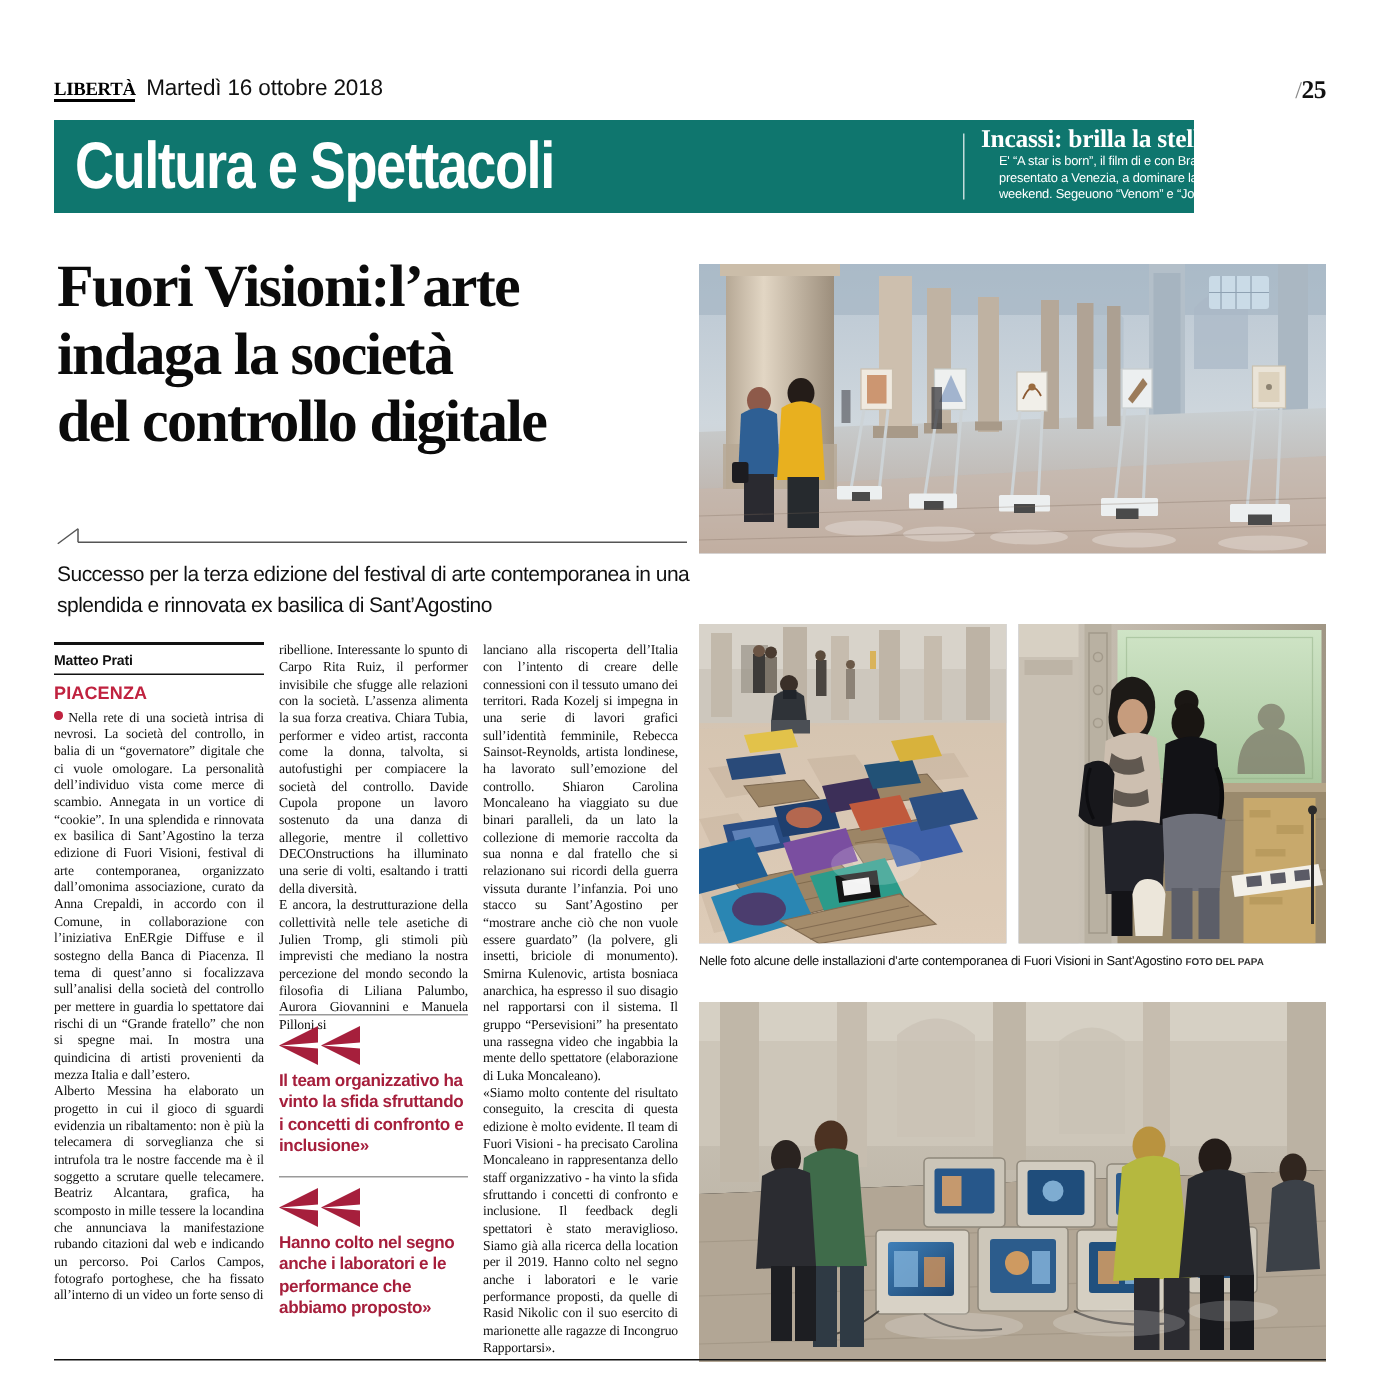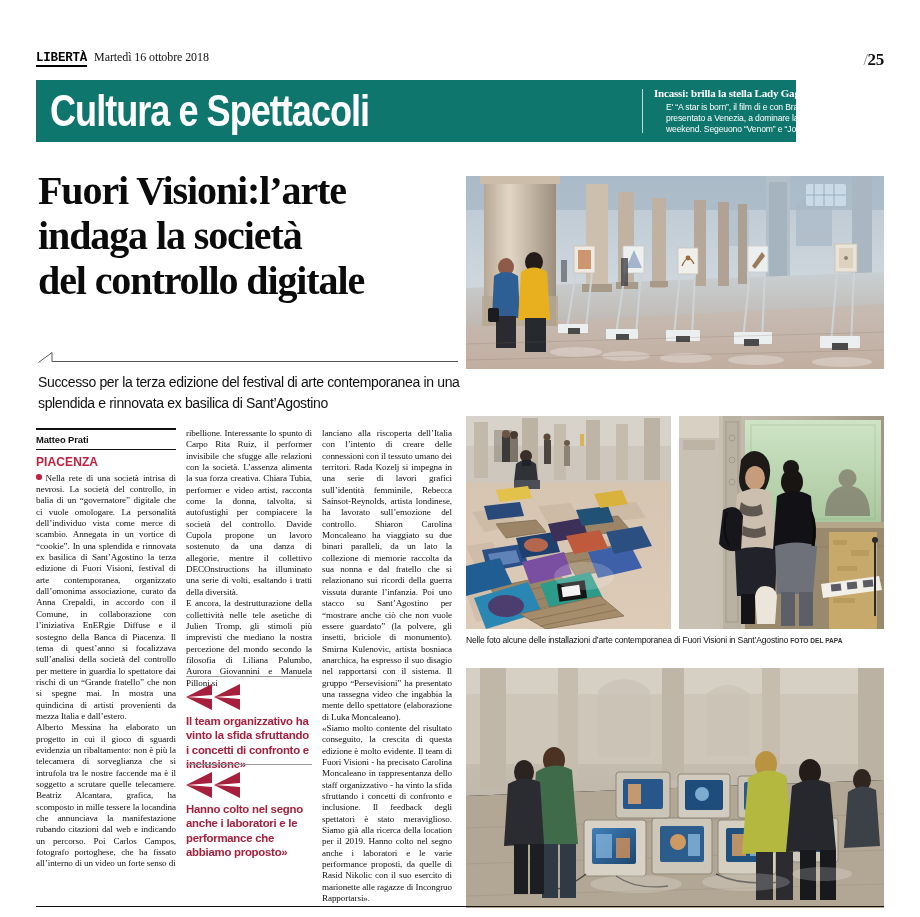--- a/index.html
+++ b/index.html
@@ -31,32 +31,32 @@
     display: flex;
     align-items: flex-start;
     justify-content: space-between;
   }
   .masthead-left {
     display: flex;
     align-items: baseline;
     gap: 7px;
   }
   .logo {
-    font-family: Liberation Mono, monospace;
+    font-family: Liberation Serif, serif;
     font-weight: bold;
     font-size: 12.5px;
     letter-spacing: -0.2px;
     color: #000;
     border-bottom: 2.5px solid #000;
     padding-bottom: 0px;
     line-height: 13px;
   }
   .issue-date {
-    font-family: Liberation Serif, serif;
-    font-size: 12px;
+    font-family: Liberation Sans, sans-serif;
+    font-size: 15px;
     color: #111;
     letter-spacing: -0.1px;
   }
   .page-number {
     font-family: "Liberation Serif", serif;
     font-weight: bold;
     font-size: 17px;
     color: #111;
     letter-spacing: -0.3px;
   }
@@ -95,21 +95,21 @@
   }
   .band-promo {
     position: absolute;
     left: 618px; top: 6px;
     width: 252px;
     color: #fff;
   }
   .band-promo-title {
     font-family: "Liberation Serif", serif;
     font-weight: bold;
-    font-size: 11px;
+    font-size: 17px;
     line-height: 14px;
     letter-spacing: -0.2px;
     margin-bottom: 2px;
   }
   .band-promo-text {
     font-family: "Liberation Sans", sans-serif;
     font-size: 8.6px;
     line-height: 10.8px;
     letter-spacing: -0.15px;
     margin-left: 12px;
@@ -205,21 +205,21 @@
     vertical-align: 1px;
   }
 
   
   .pullquote {
     position: absolute;
     left: 186px;
     width: 126px;
   }
   #pq1 { top: 676px; }
-  #pq2 { top: 764px; }
+  #pq2 { top: 784px; }
   .pq-rule {
     width: 100%; height: 1px; background: #9a9a9a; margin-bottom: 7px;
   }
   .pq-marks {
     display: block;
     margin-bottom: 4px;
     line-height: 0;
   }
   .pq-text {
     font-family: Liberation Sans, sans-serif;

